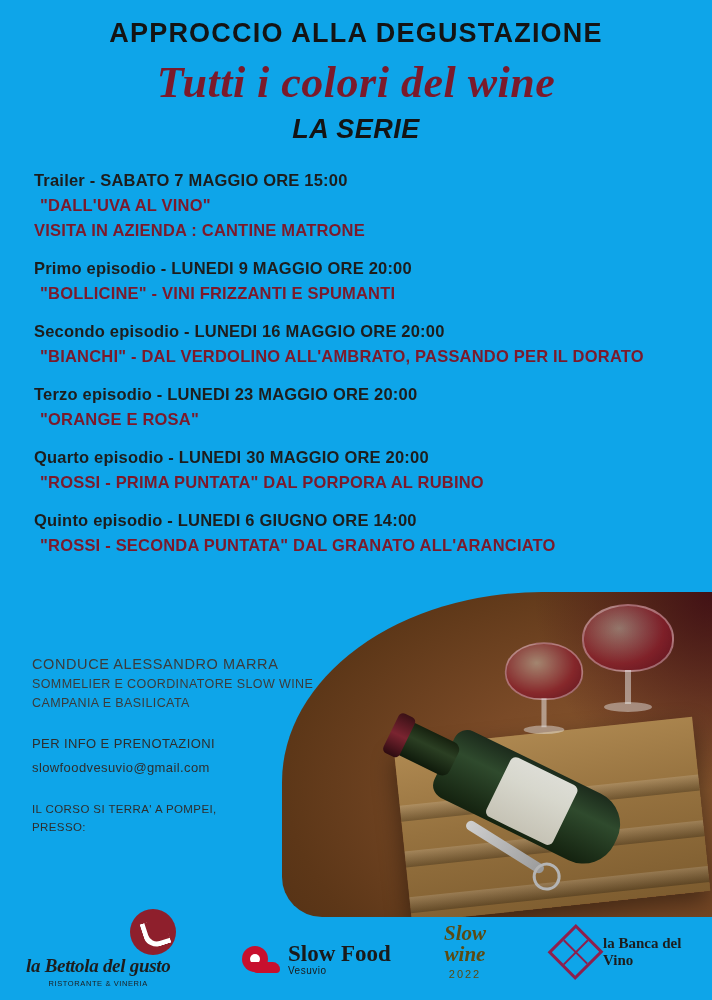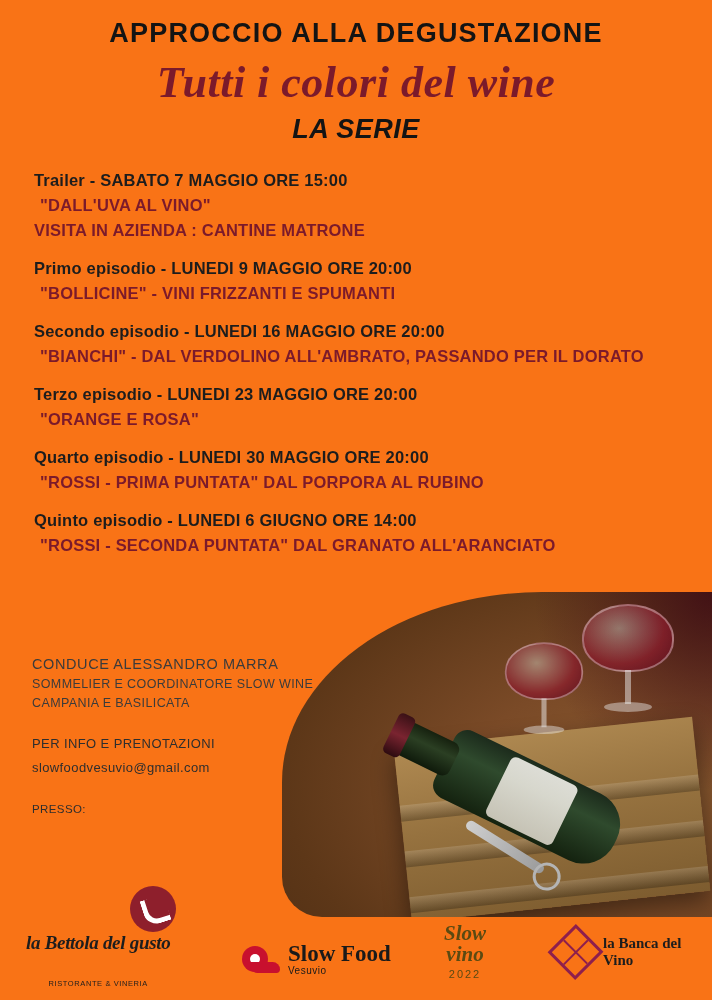--- a/index.html
+++ b/index.html
@@ -11,21 +11,21 @@
     font-family: "Liberation Sans", sans-serif;
     color: #222;
     overflow: hidden;
     position: relative;
   }
 
   .poster {
     position: relative;
     width: 712px;
     height: 1000px;
-    background: #f97316;
+    background: #0ea5e9;
     overflow: hidden;
   }
 
   
   .header { padding-top: 18px; text-align: center; }
   .title-main {
     font-family: "Liberation Sans", sans-serif;
     font-weight: bold;
     font-size: 27px;
     letter-spacing: 1.2px;
@@ -223,21 +223,21 @@
   .logos {
     position:absolute;
     left: 0; bottom: 8px;
     width: 712px;
     height: 84px;
     display:flex;
     align-items:center;
   }
   .logo { position:absolute; display:flex; align-items:center; }
 
-  .logo-bettola { left: 26px; bottom: 4px; flex-direction: column; align-items:flex-start;gap:23px; }
+  .logo-bettola { left: 26px; bottom: 4px; flex-direction: column; align-items:flex-start; }
   .bettola-mark {
     width: 46px; height: 46px; border-radius: 50%;
     background: #8E1F2C;
     position: absolute; left: 104px; top: -46px;
   }
   .bettola-mark:after{
     content:""; position:absolute; left:13px; top:11px; width:20px; height:22px;
     border-left:5px solid #fff; border-bottom:5px solid #fff; border-radius: 0 0 0 14px;
     transform: rotate(-18deg);
   }
@@ -369,20 +369,21 @@
     <div class="conduce-name">CONDUCE ALESSANDRO MARRA</div>
     <div class="conduce-role">SOMMELIER E COORDINATORE SLOW WINE</div>
     <div class="conduce-role2">CAMPANIA E BASILICATA</div>
 
     <div class="contact">
       <div>PER INFO E PRENOTAZIONI</div>
       <div>slowfoodvesuvio@gmail.com</div>
     </div>
 
     <div class="venue">
+      <div>IL CORSO SI TERRA' A POMPEI,</div>
       <div>PRESSO:</div>
     </div>
   </div>
 
   <div class="logos">
 
     <div class="logo logo-bettola">
       <div class="bettola-mark"></div>
       <div class="bettola-text">la Bettola del gusto</div>
       <div class="bettola-sub">RISTORANTE &amp; VINERIA</div>
@@ -394,21 +395,21 @@
         <div class="body"></div>
       </div>
       <div>
         <div class="sf-text">Slow Food</div>
         <div class="sf-sub">Vesuvio</div>
       </div>
     </div>
 
     <div class="logo logo-slowwine">
       <div class="sw-slow">Slow</div>
-      <div class="sw-wine">vino</div>
+      <div class="sw-wine">wine</div>
       <div class="sw-year">2022</div>
     </div>
 
     <div class="logo logo-banca">
       <div class="banca-mark"></div>
       <div class="banca-text">la Banca del Vino</div>
     </div>
 
   </div>
 

